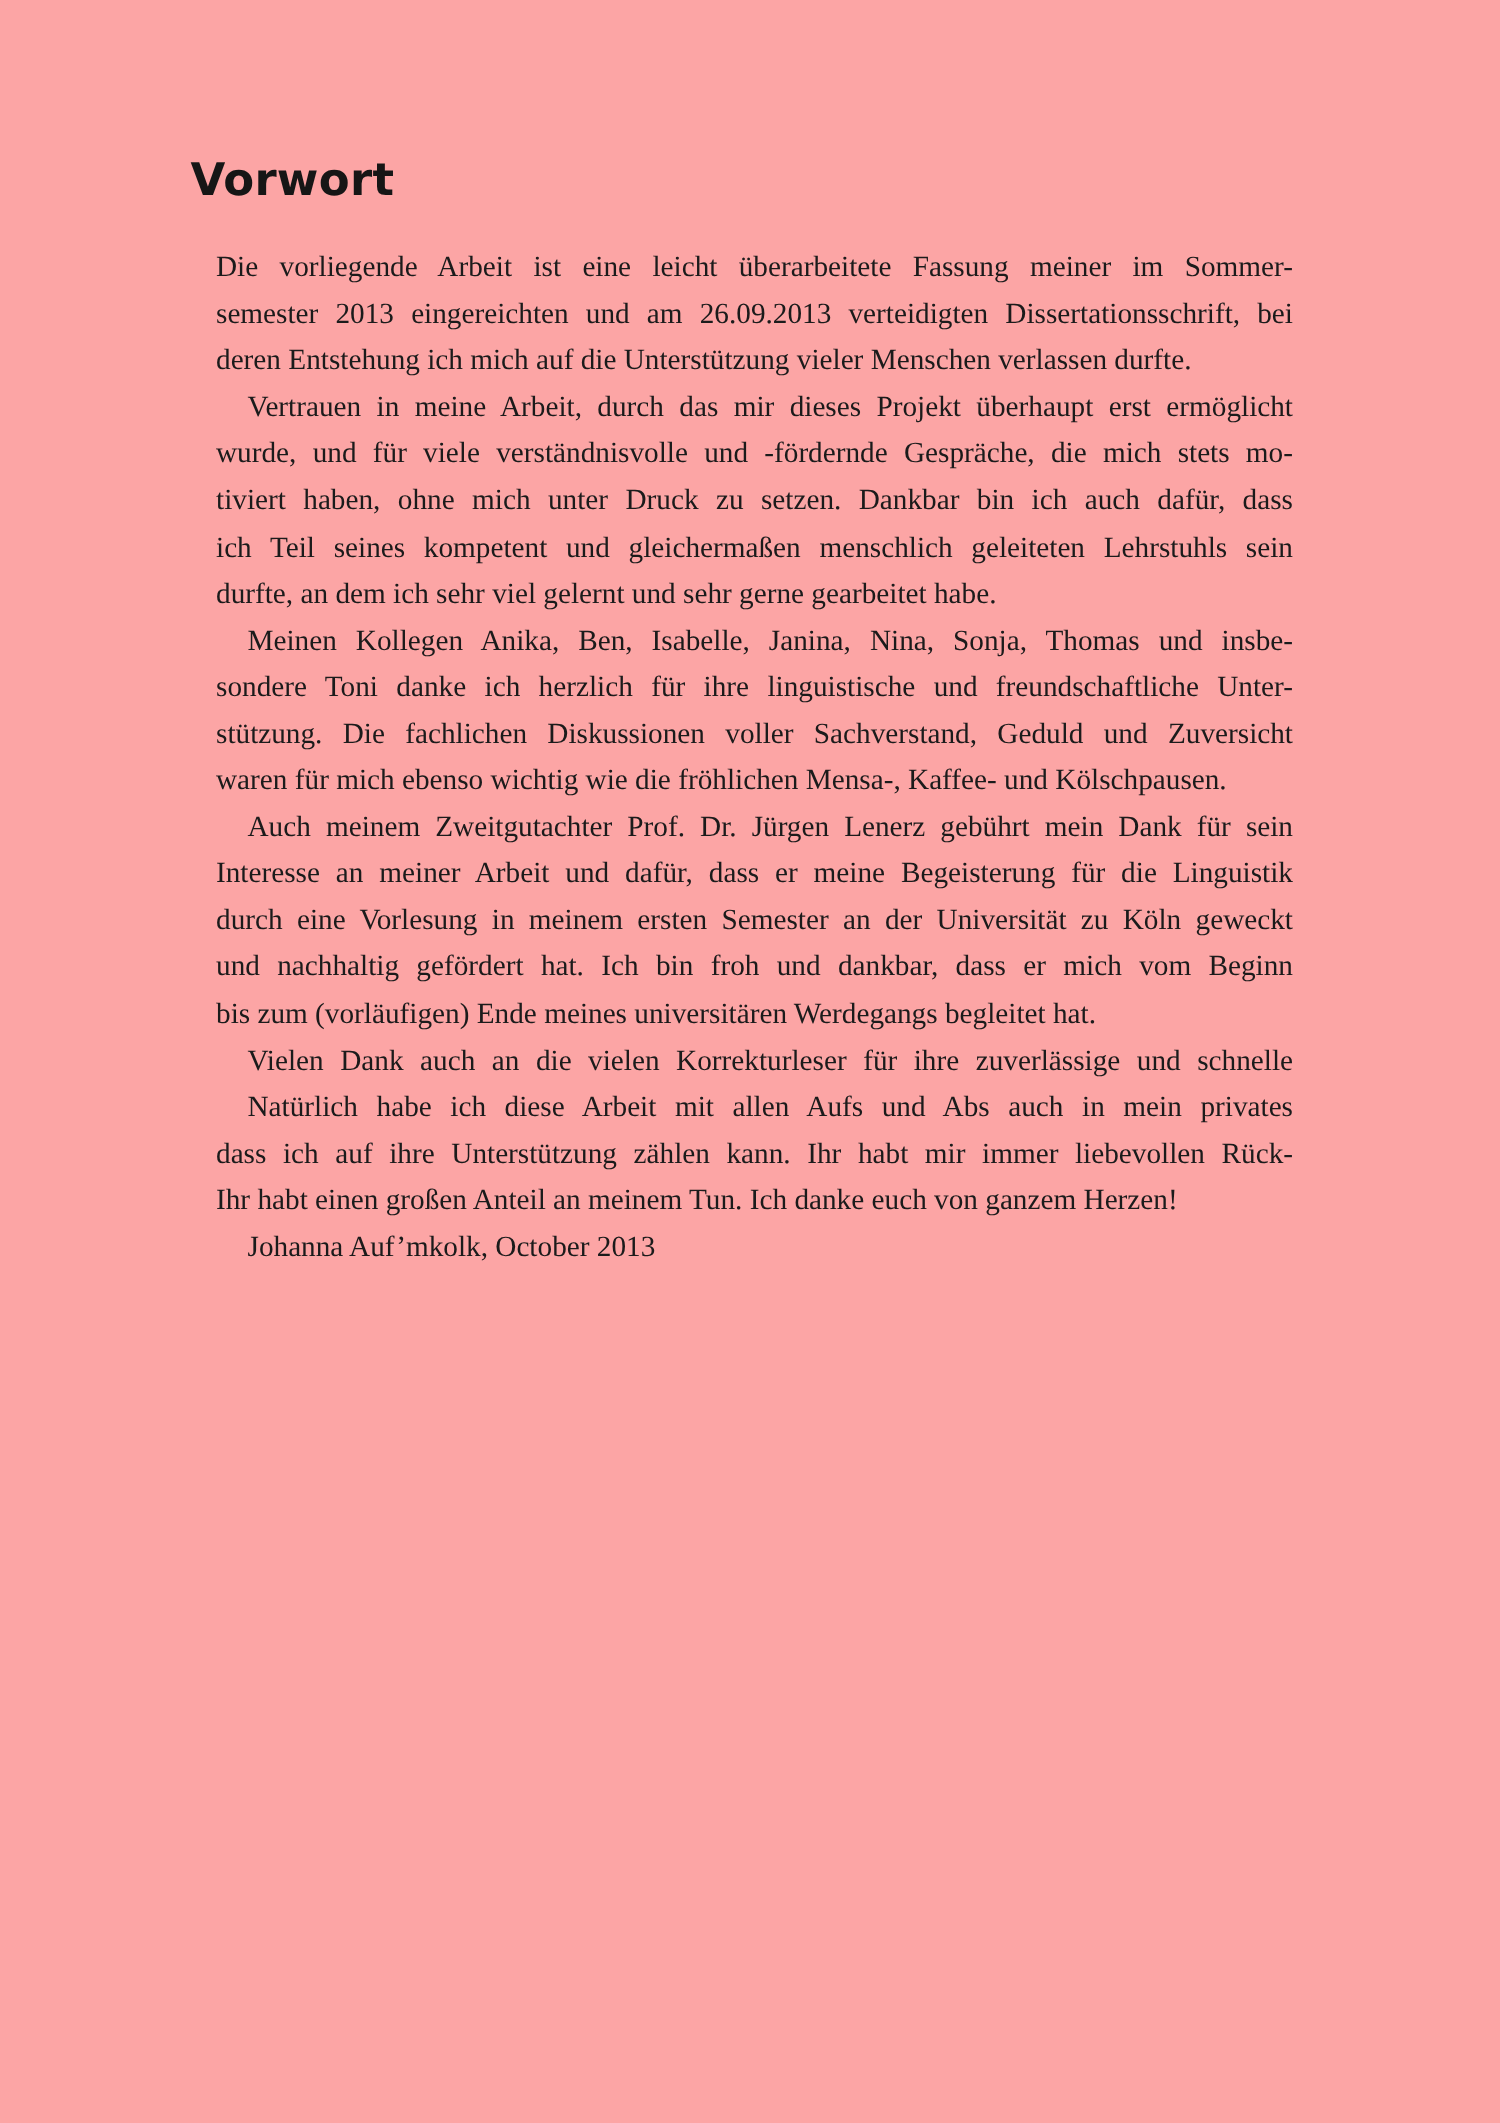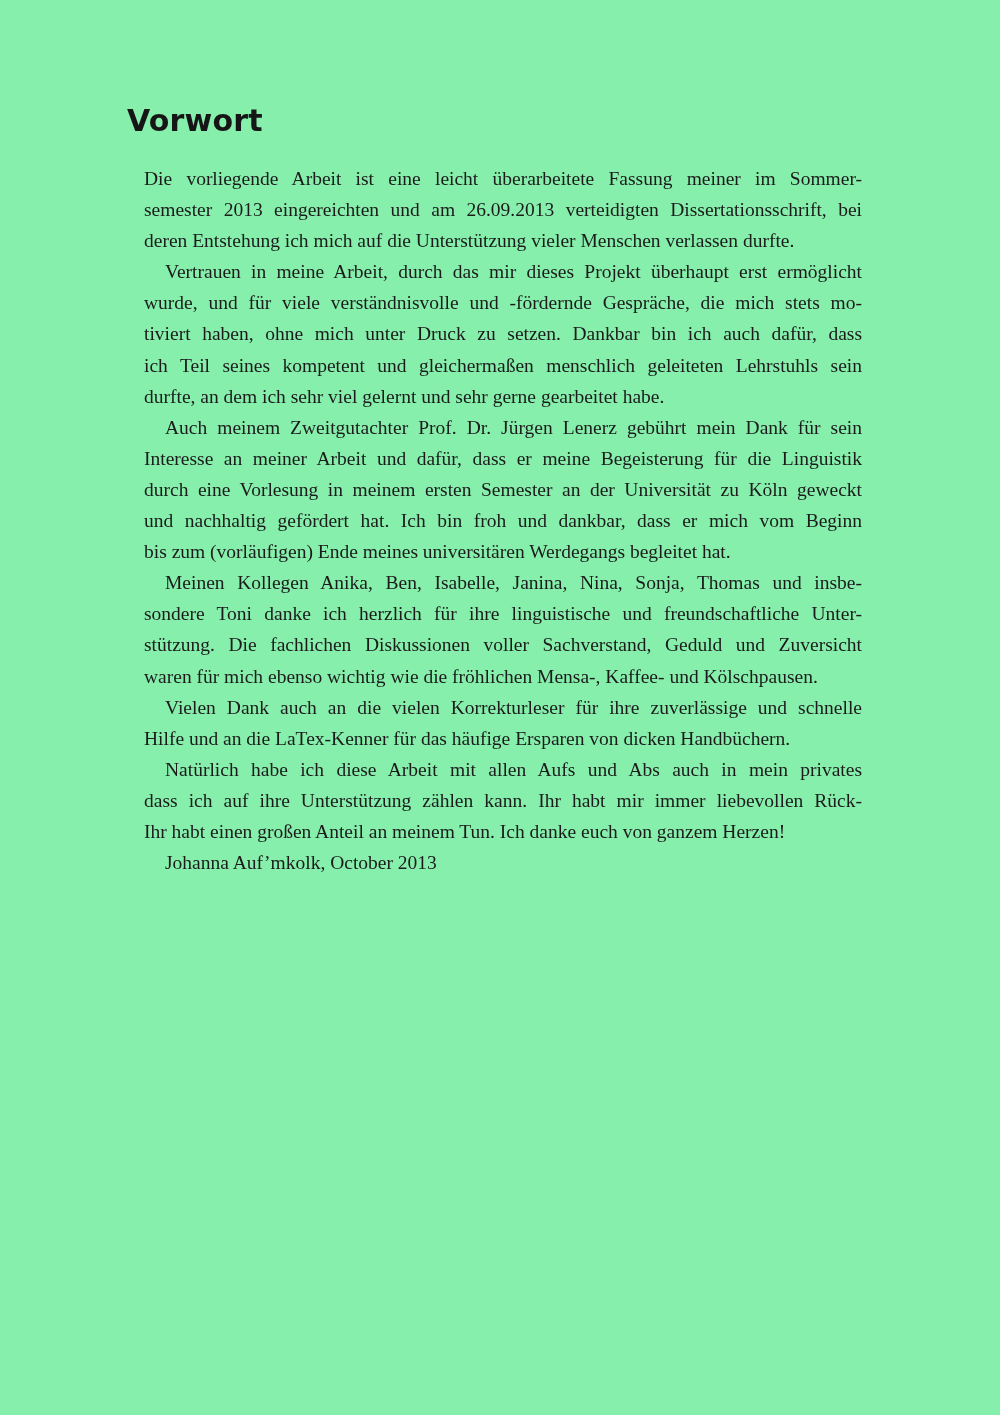--- a/index.html
+++ b/index.html
@@ -4,21 +4,21 @@
 <style>
   html, body {
     margin: 0;
     padding: 0;
     background: #ffffff;
   }
   .page {
     position: relative;
     width: 1000px;
     height: 1415px;
-    background: #86efac;
+    background: #fca5a5;
     box-sizing: border-box;
     padding: 103px 0 0 127px;
     overflow: hidden;
   }
   .heading {
     font-family: "DejaVu Sans", "Liberation Sans", sans-serif;
     font-weight: 700;
     font-size: 30px;
     line-height: 36px;
     letter-spacing: 0.2px;
@@ -62,35 +62,34 @@
         <div class="line last">deren Entstehung ich mich auf die Unterstützung vieler Menschen verlassen durfte.</div>
       </div>
       <div class="paragraph indent">
         <div class="line">Vertrauen in meine Arbeit, durch das mir dieses Projekt überhaupt erst ermöglicht</div>
         <div class="line">wurde, und für viele verständnisvolle und -fördernde Gespräche, die mich stets mo-</div>
         <div class="line">tiviert haben, ohne mich unter Druck zu setzen. Dankbar bin ich auch dafür, dass</div>
         <div class="line">ich Teil seines kompetent und gleichermaßen menschlich geleiteten Lehrstuhls sein</div>
         <div class="line last">durfte, an dem ich sehr viel gelernt und sehr gerne gearbeitet habe.</div>
       </div>
       <div class="paragraph indent">
+        <div class="line">Meinen Kollegen Anika, Ben, Isabelle, Janina, Nina, Sonja, Thomas und insbe-</div>
+        <div class="line">sondere Toni danke ich herzlich für ihre linguistische und freundschaftliche Unter-</div>
+        <div class="line">stützung. Die fachlichen Diskussionen voller Sachverstand, Geduld und Zuversicht</div>
+        <div class="line last">waren für mich ebenso wichtig wie die fröhlichen Mensa-, Kaffee- und Kölschpausen.</div>
+      </div>
+      <div class="paragraph indent">
         <div class="line">Auch meinem Zweitgutachter Prof. Dr. Jürgen Lenerz gebührt mein Dank für sein</div>
         <div class="line">Interesse an meiner Arbeit und dafür, dass er meine Begeisterung für die Linguistik</div>
         <div class="line">durch eine Vorlesung in meinem ersten Semester an der Universität zu Köln geweckt</div>
         <div class="line">und nachhaltig gefördert hat. Ich bin froh und dankbar, dass er mich vom Beginn</div>
         <div class="line last">bis zum (vorläufigen) Ende meines universitären Werdegangs begleitet hat.</div>
       </div>
       <div class="paragraph indent">
-        <div class="line">Meinen Kollegen Anika, Ben, Isabelle, Janina, Nina, Sonja, Thomas und insbe-</div>
-        <div class="line">sondere Toni danke ich herzlich für ihre linguistische und freundschaftliche Unter-</div>
-        <div class="line">stützung. Die fachlichen Diskussionen voller Sachverstand, Geduld und Zuversicht</div>
-        <div class="line last">waren für mich ebenso wichtig wie die fröhlichen Mensa-, Kaffee- und Kölschpausen.</div>
-      </div>
-      <div class="paragraph indent">
         <div class="line">Vielen Dank auch an die vielen Korrekturleser für ihre zuverlässige und schnelle</div>
-        <div class="line last">Hilfe und an die LaTex-Kenner für das häufige Ersparen von dicken Handbüchern.</div>
       </div>
       <div class="paragraph indent">
         <div class="line">Natürlich habe ich diese Arbeit mit allen Aufs und Abs auch in mein privates</div>
         <div class="line">dass ich auf ihre Unterstützung zählen kann. Ihr habt mir immer liebevollen Rück-</div>
         <div class="line last">Ihr habt einen großen Anteil an meinem Tun. Ich danke euch von ganzem Herzen!</div>
       </div>
       <div class="paragraph indent">
         <div class="line last">Johanna Auf’mkolk, October 2013</div>
       </div>
     </div>

